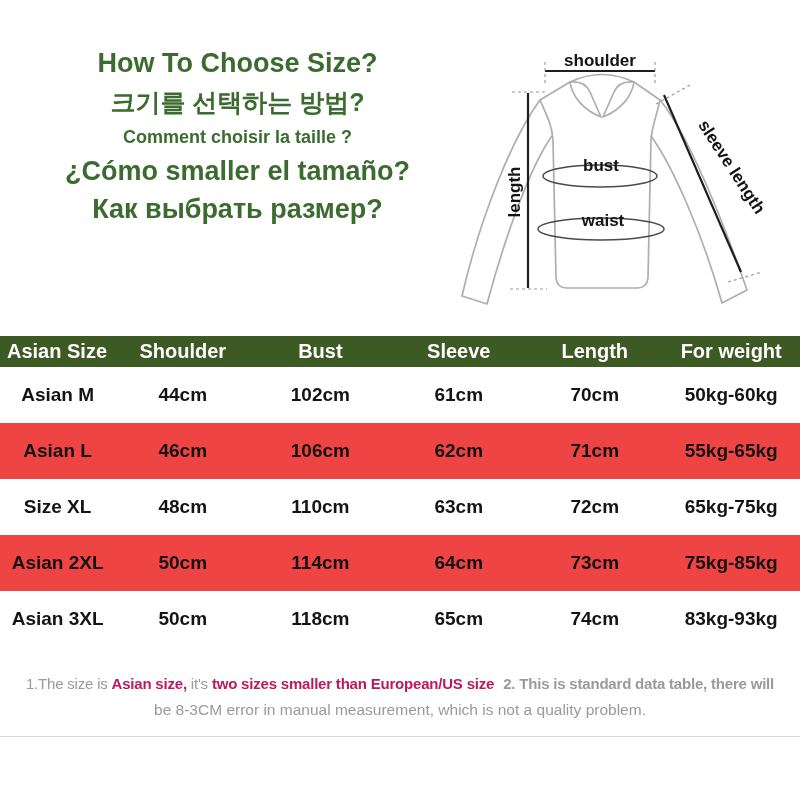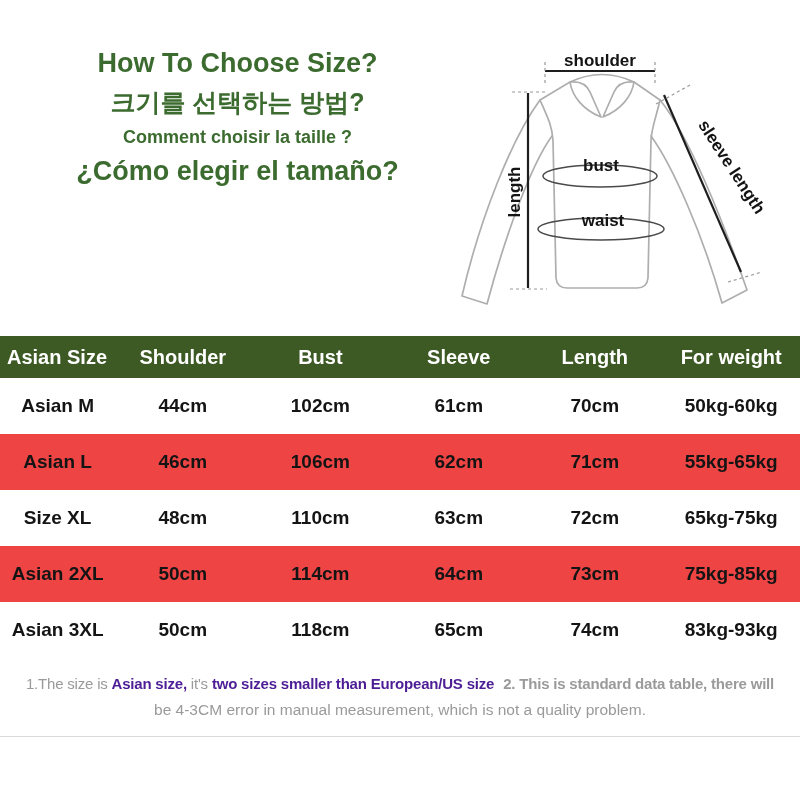--- a/index.html
+++ b/index.html
@@ -32,56 +32,57 @@
   .dlabel  { fill: #141414; font-size: 17px; font-weight: bold; font-family: "Liberation Sans", sans-serif; }
 
   
   .size-table {
     position: absolute; top: 336px; left: 0; width: 800px;
     border-collapse: collapse; table-layout: fixed;
   }
   .size-table thead th {
     background: #3d5a25; color: #ffffff;
     font-size: 20px; font-weight: bold;
-    height: 42px; text-align: center; padding: 0;
+    height: 31px; text-align: center; padding: 0;
   }
   .size-table thead th.c0 { text-align: left; padding-left: 7px; }
   .size-table tbody td {
     height: 56px; text-align: center;
     font-size: 19px; font-weight: bold; color: #141414; padding: 0;
     background: #ffffff;
   }
   .size-table tbody tr.alt td { background: #ef4444; }
 
   
   .footnote {
     position: absolute; top: 675px; left: 0; width: 800px;
     text-align: center; color: #9a9a9a;
     font-size: 15px; letter-spacing: -0.2px;
   }
   .fn-line1 { white-space: nowrap; }
-  .fn-red { color: #4c1d95; font-weight: bold; }
+  .fn-red { color: #be185d; font-weight: bold; }
   .fn-gap { margin-left: 9px; font-weight: bold; }
   .fn-line2 { margin-top: 9px; letter-spacing: 0; font-size: 15.5px; }
 
   .bottom-divider {
     position: absolute; top: 736px; left: 0; width: 800px; height: 1px;
     background: #dadada;
   }
 </style>
 </head>
 <body>
 
 <div class="page">
 
   <div class="headings">
     <div class="h-en">How To Choose Size?</div>
     <div class="h-ko">크기를 선택하는 방법?</div>
     <div class="h-fr">Comment choisir la taille ?</div>
-    <div class="h-es">¿Cómo elegir el tamaño?</div>
+    <div class="h-es">¿Cómo smaller el tamaño?</div>
+    <div class="h-ru">Как выбрать размер?</div>
   </div>
 
   <svg class="diagram" width="345" height="300" viewBox="455 20 345 300" xmlns="http://www.w3.org/2000/svg">
 
     <path class="outline" d="M 540,100 C 512,138 480,218 462,296 L 487,304 C 506,233 532,163 552,136"></path>
 
     <path class="outline" d="M 660,100 C 688,134 722,218 747,290 L 722,303 C 702,232 672,165 651,136"></path>
 
     <path class="outline" d="M 540,100 C 548,118 552,126 553,140 L 556,278 Q 557,288 567,288 L 637,288 Q 647,288 648,278 L 651,140 C 652,126 656,118 660,100 L 634,82 Q 602,67 570,82 Z"></path>
 
@@ -167,18 +168,18 @@
         <td>118cm</td>
         <td>65cm</td>
         <td>74cm</td>
         <td>83kg-93kg</td>
       </tr>
     </tbody>
   </table>
 
   <div class="footnote">
     <div class="fn-line1"><span>1.The size is </span><span class="fn-red">Asian size,</span><span> it's </span><span class="fn-red">two sizes smaller than European/US size</span><span class="fn-gap">2. This is standard data table, there will</span></div>
-    <div class="fn-line2">be 4-3CM error in manual measurement, which is not a quality problem.</div>
+    <div class="fn-line2">be 8-3CM error in manual measurement, which is not a quality problem.</div>
   </div>
 
   <div class="bottom-divider"></div>
 
 </div>
 
 </body></html>

